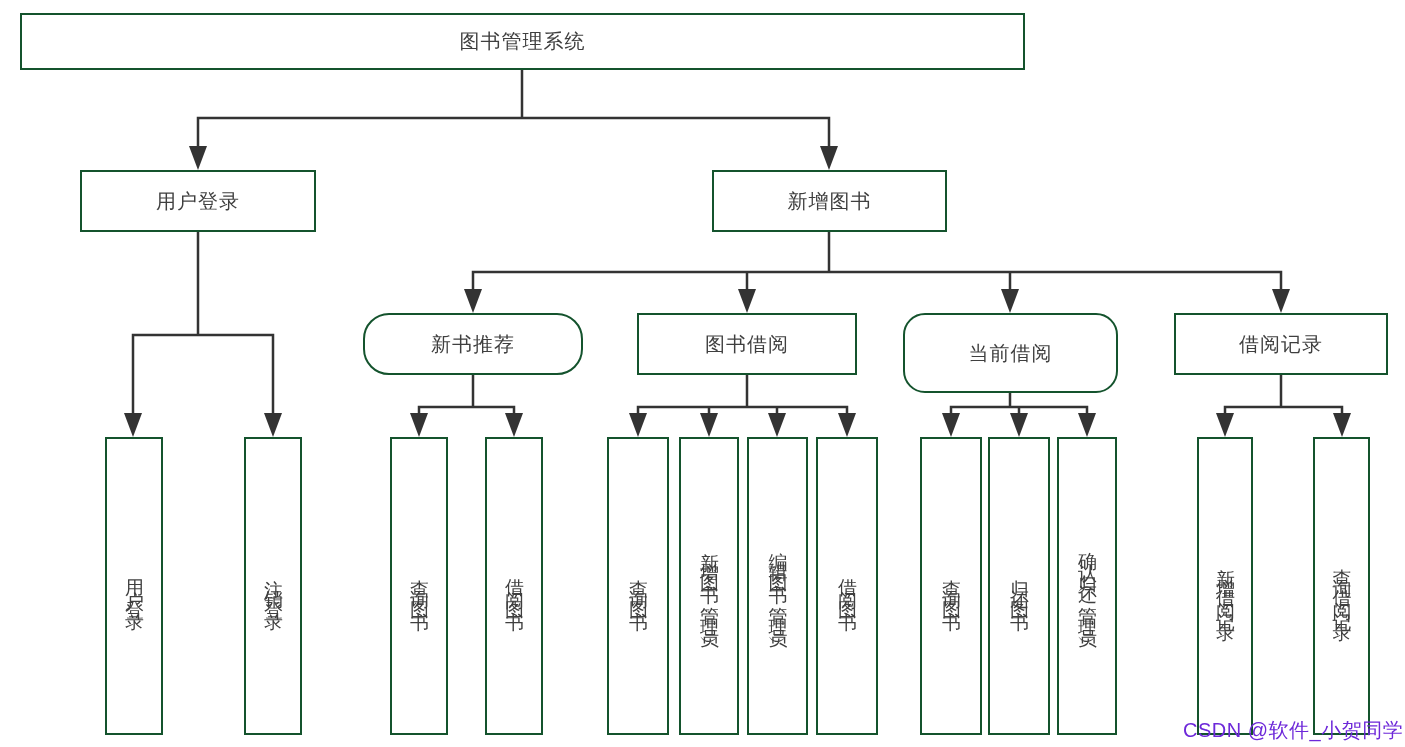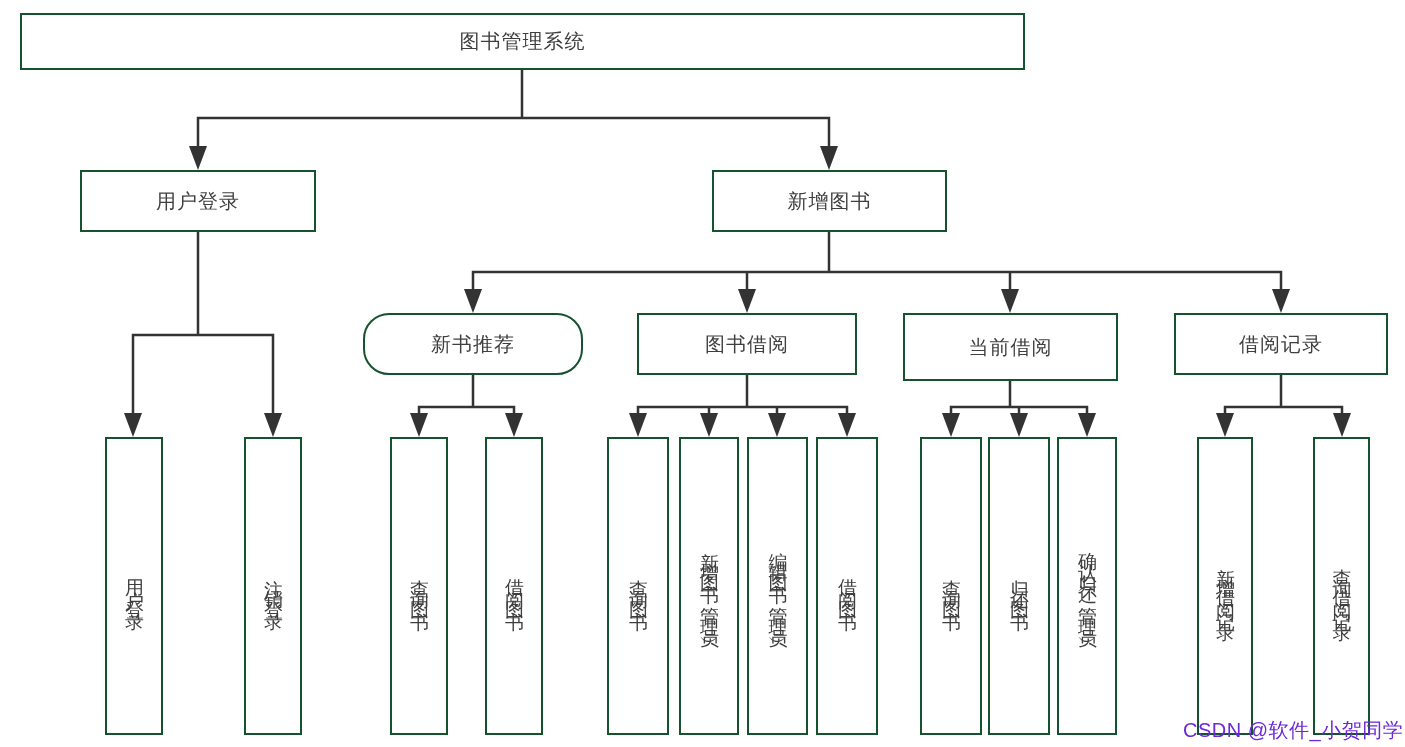--- a/index.html
+++ b/index.html
@@ -102,21 +102,21 @@
   <div class="box" style="left:712px; top:170px; width:235px; height:62px;">
     <span class="h-label">新增图书</span>
   </div>
 
   <div class="box" style="left:363px; top:313px; width:220px; height:62px;border-radius:26px;">
     <span class="h-label">新书推荐</span>
   </div>
   <div class="box" style="left:637px; top:313px; width:220px; height:62px;">
     <span class="h-label">图书借阅</span>
   </div>
-  <div class="box" style="left:903px; top:313px; width:215px; height:68px;">
+  <div class="box" style="left:903px; top:313px; width:215px; height:80px;border-radius:22px;">
     <span class="h-label">当前借阅</span>
   </div>
   <div class="box" style="left:1174px; top:313px; width:214px; height:62px;">
     <span class="h-label">借阅记录</span>
   </div>
 
   <div class="box v-box" style="left:105px; top:437px; width:58px; height:298px;">
     <span class="v-label">用户登录</span>
   </div>
   <div class="box v-box" style="left:244px; top:437px; width:58px; height:298px;">

